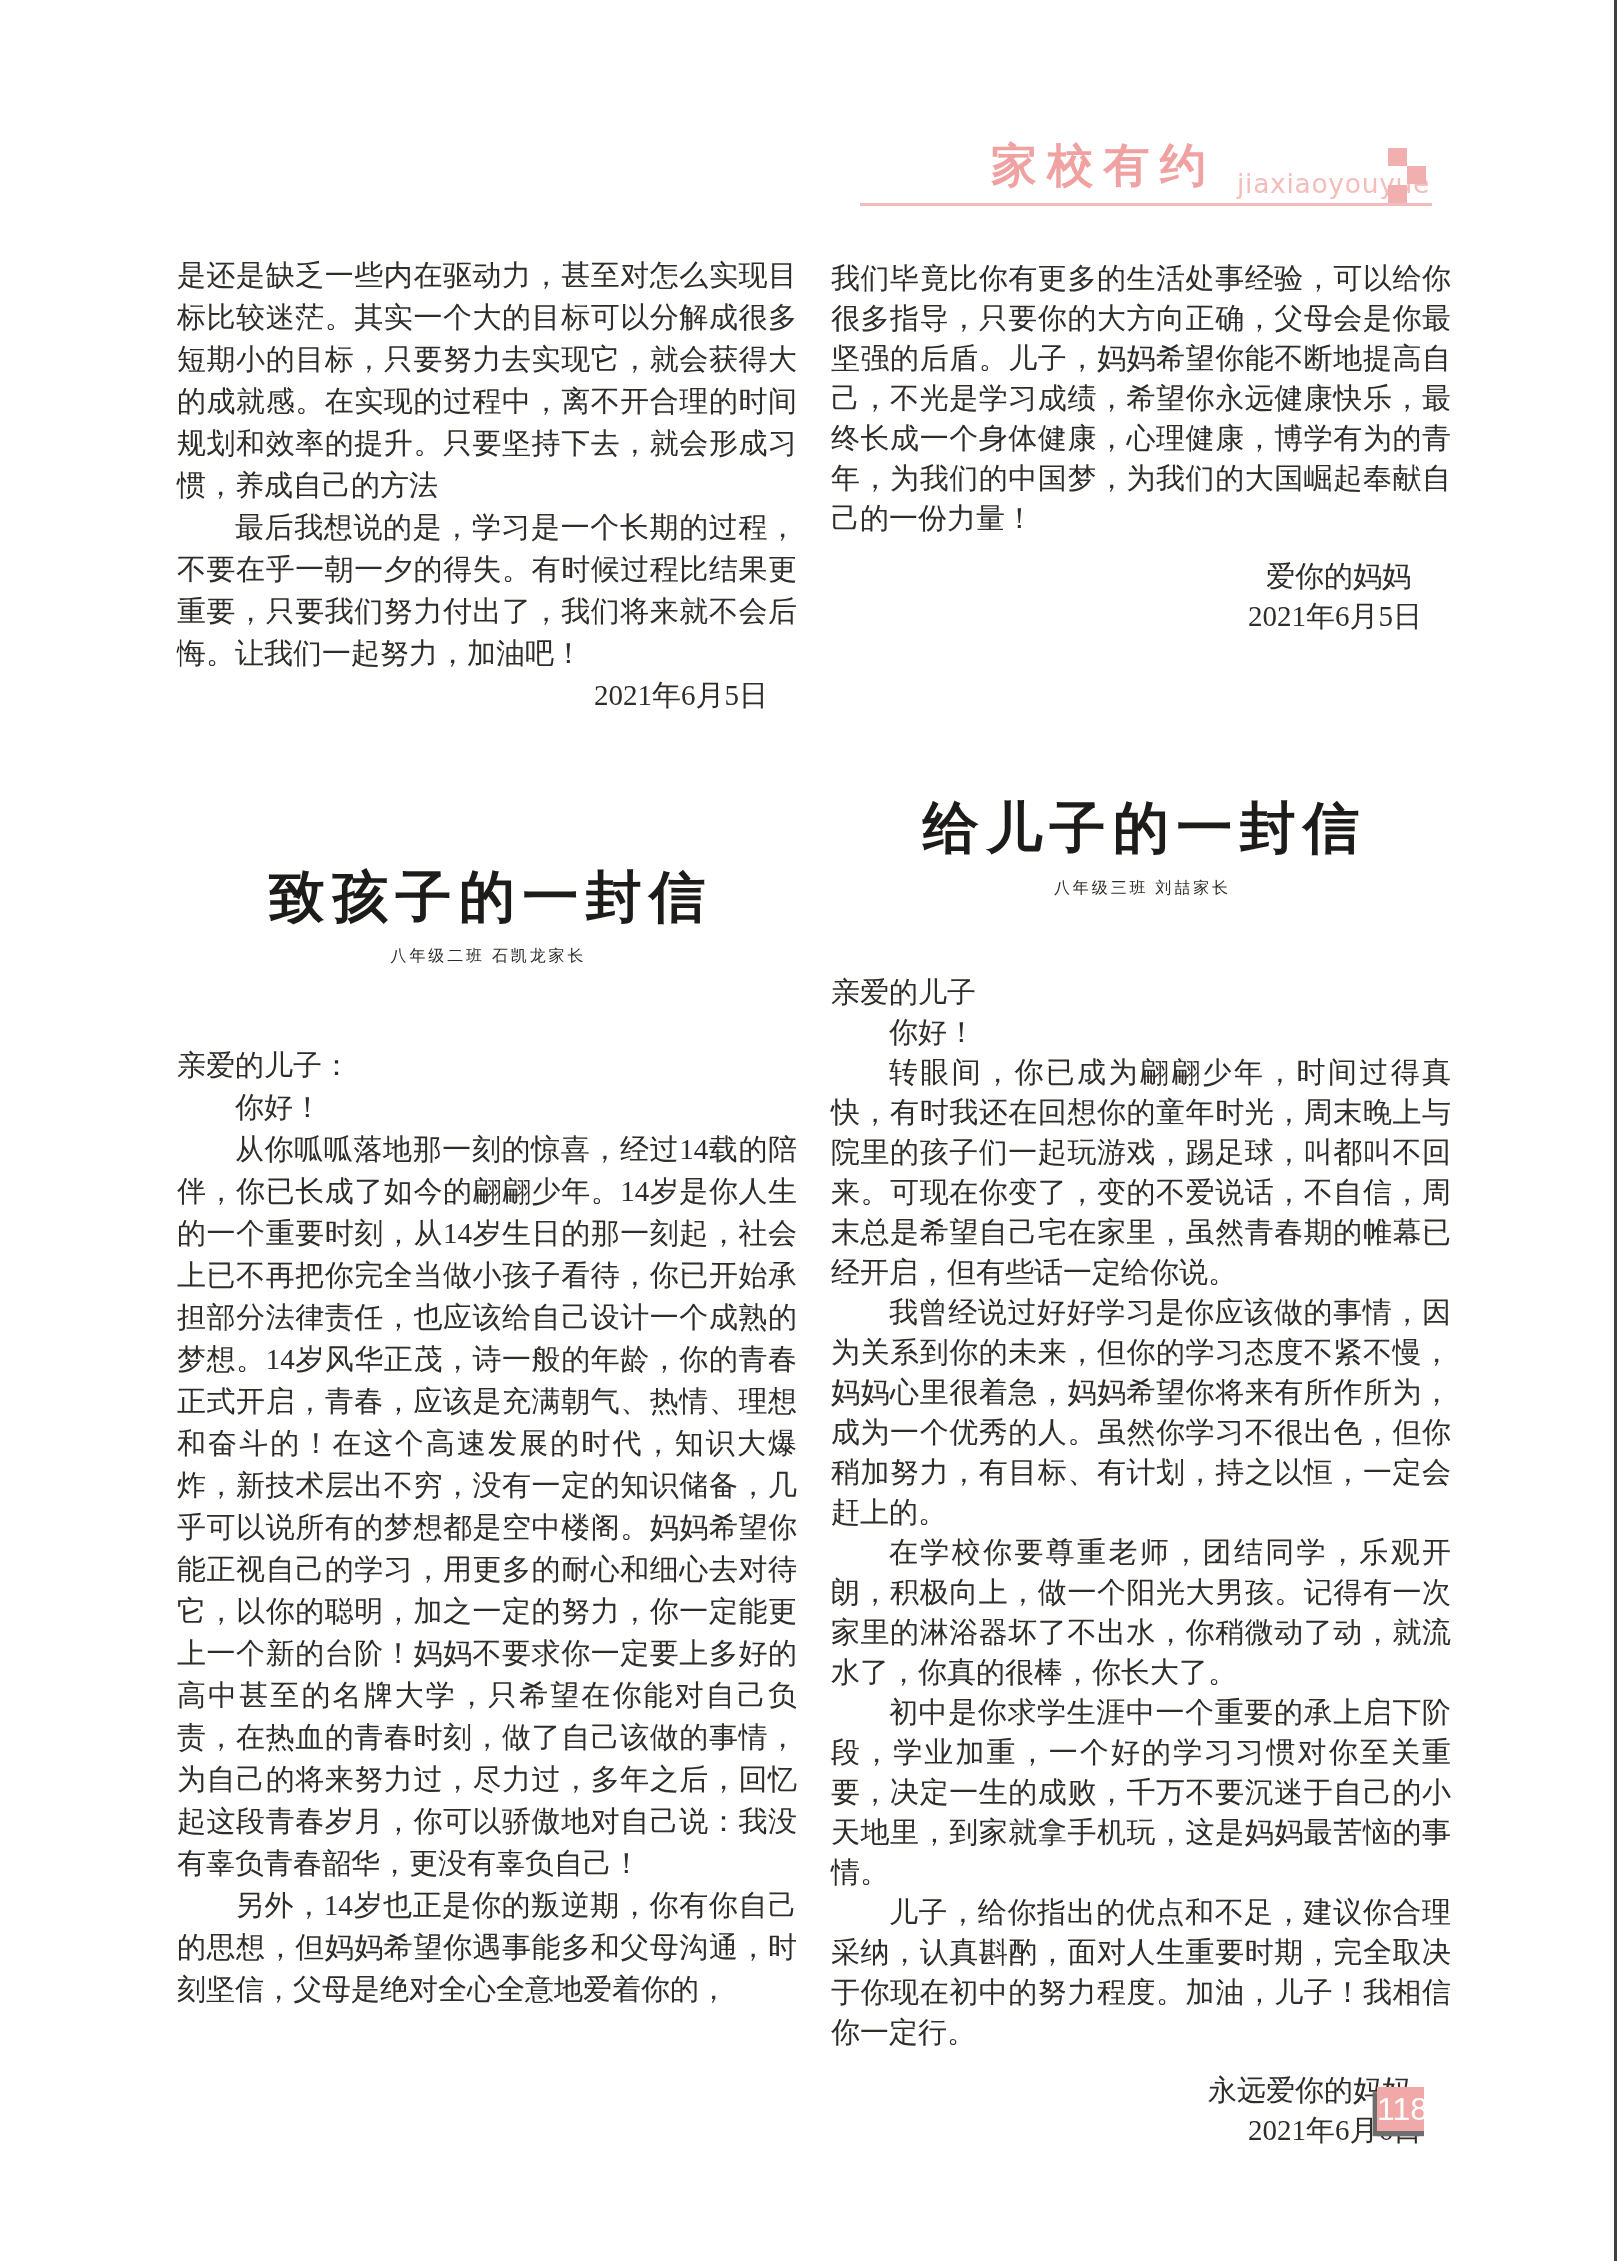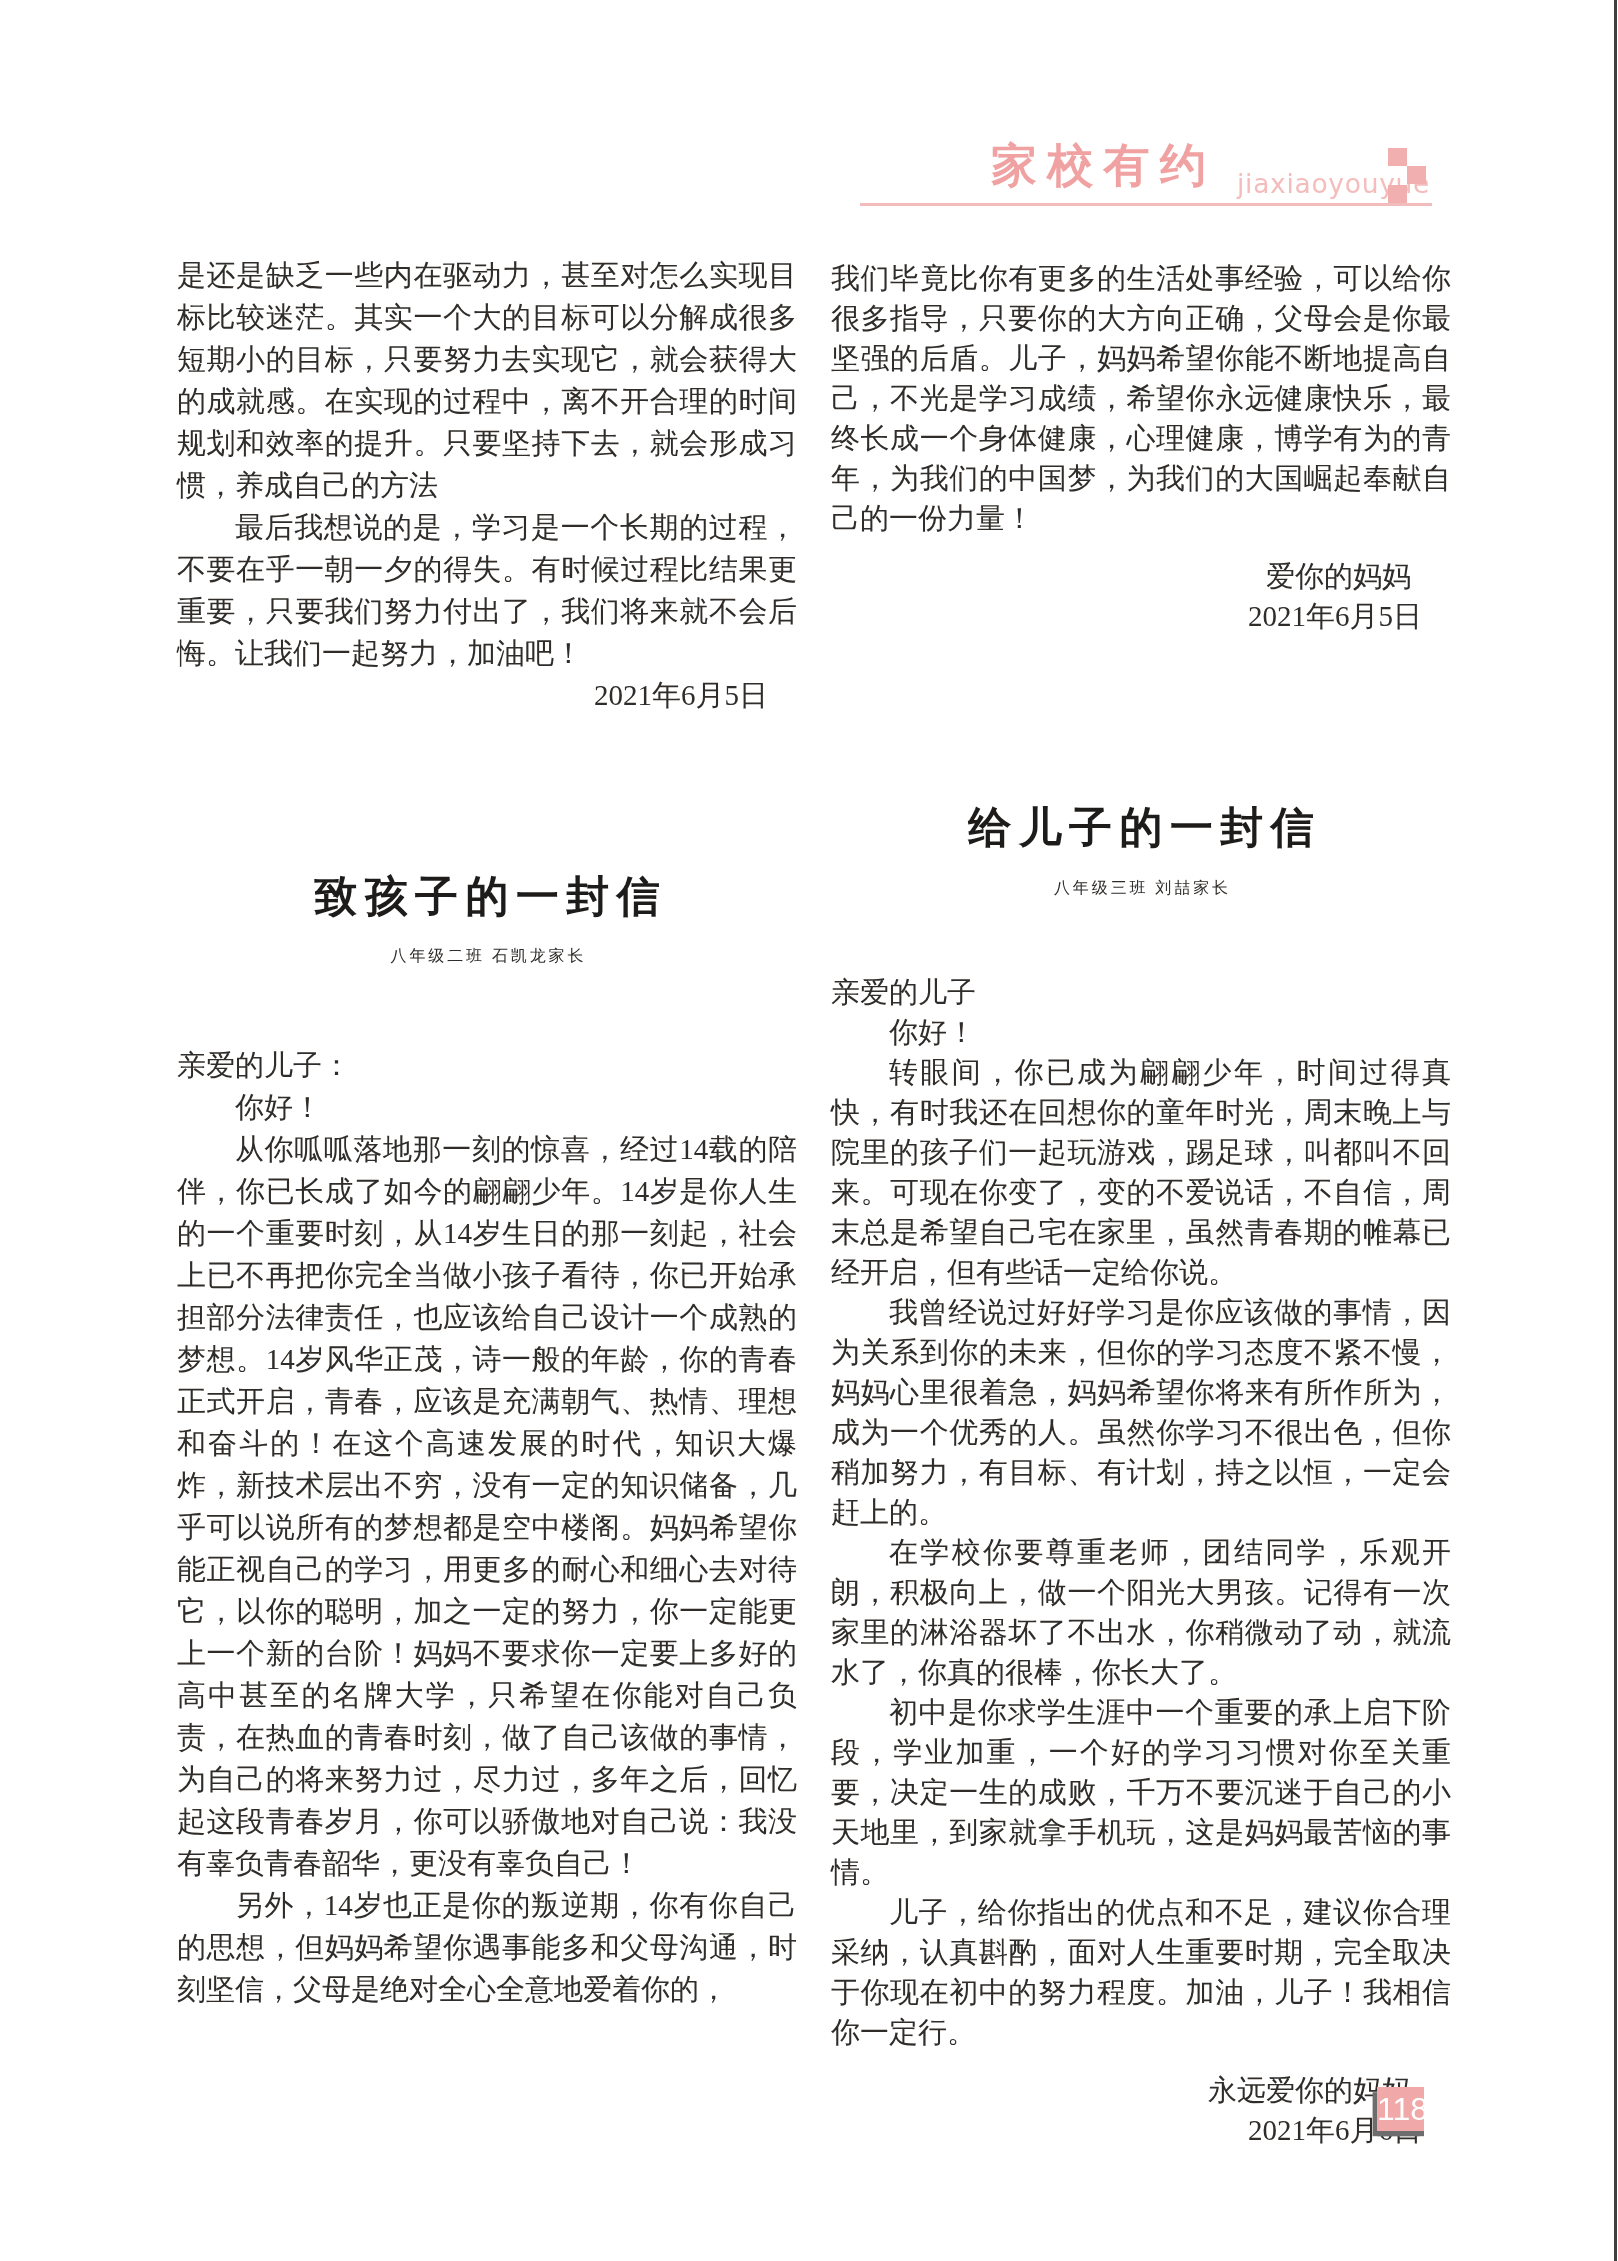--- a/index.html
+++ b/index.html
@@ -30,21 +30,21 @@
   .col{position:absolute;width:620px;font-size:29px;text-align:justify;}
   .col-left{left:177px;top:254px;line-height:42px;}
   .col-right{left:831px;top:258px;line-height:40px;}
   .para{margin:0;text-indent:2em;}
   .para-noindent{margin:0;text-indent:0;}
   .signoff{margin-top:18.4px;text-align:right;padding-right:40px;text-indent:0;}
   .signoff-date{text-align:right;padding-right:29px;text-indent:0;}
   .letter-head-left{margin-top:155px;}
   .letter-head-right{margin-top:166px;}
   .letter-title{
-    text-align:center;font-weight:bold;font-size:43px;line-height:52px;color:#1e1c1a;
+    text-align:center;font-weight:bold;font-size:56px;line-height:52px;color:#1e1c1a;
     letter-spacing:7.4px;padding-left:7.4px;text-indent:0;
   }
   .letter-byline{
     margin-top:18.4px;text-align:center;font-size:16px;line-height:29px;
     letter-spacing:2.9px;padding-left:2.9px;text-indent:0;
   }
   .letter-body-left{margin-top:74px;}
   .letter-body-right{margin-top:70px;}
   .salutation{margin:0;text-indent:0;}
   .greeting{margin:0;text-indent:2em;}

